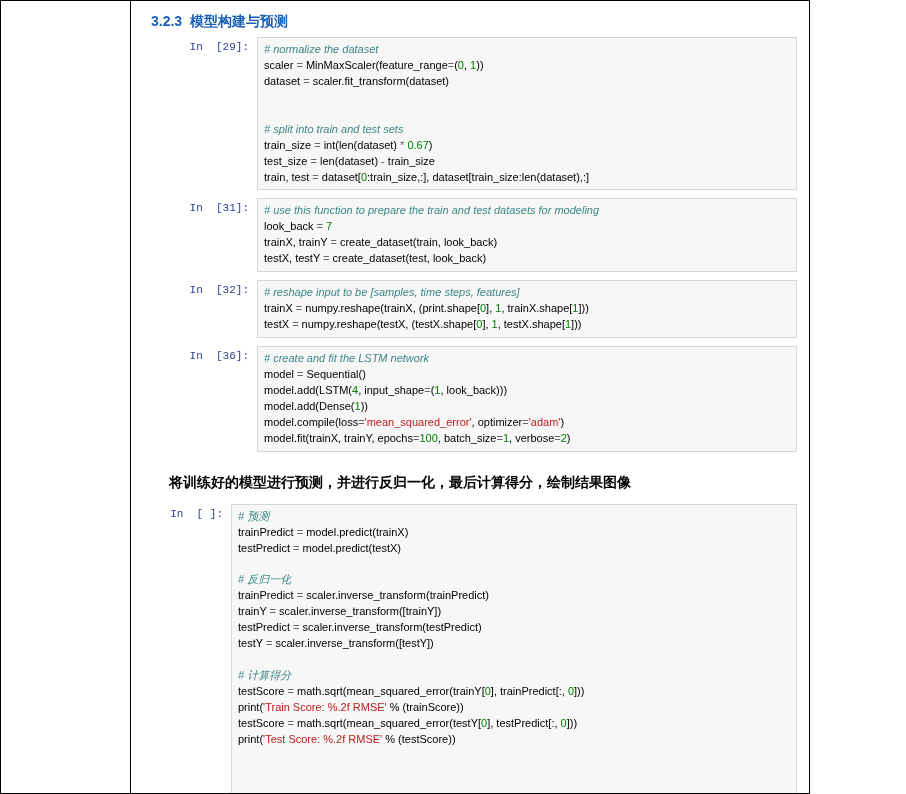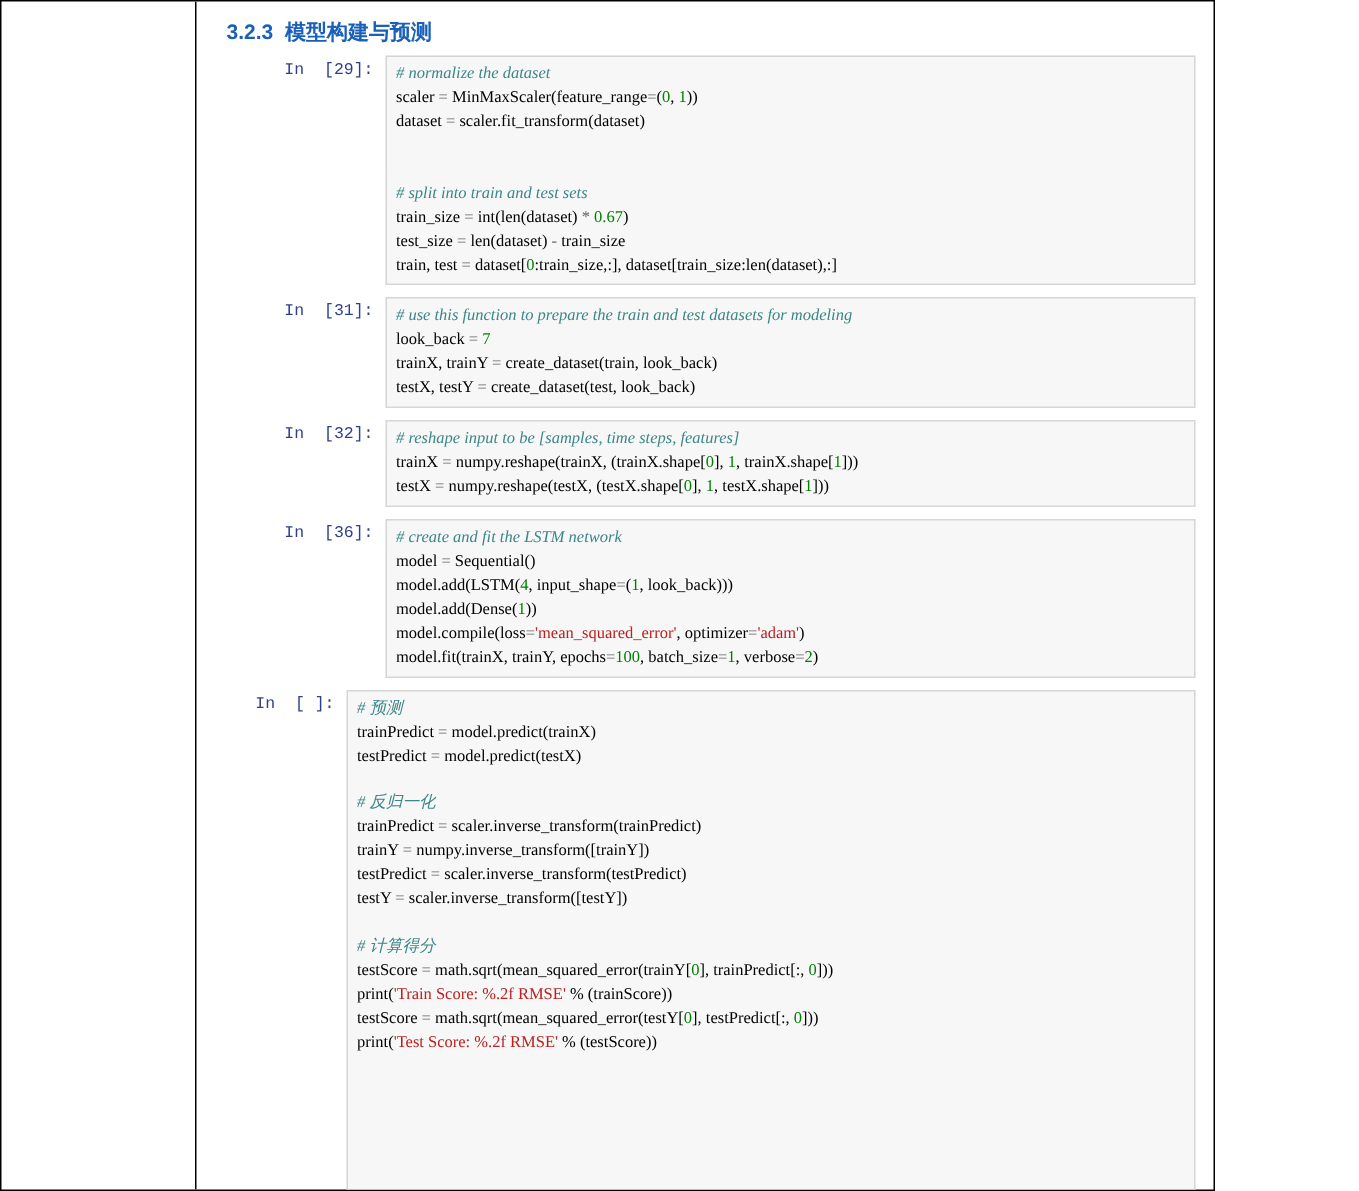--- a/index.html
+++ b/index.html
@@ -61,21 +61,21 @@
     padding-right: 8px;
     padding-top: 4px;
     white-space: pre;
     flex-shrink: 0;
   }
   .code-box {
     flex: 1;
     border: 1px solid #d6d6d6;
     background: #f7f7f7;
     padding: 4px 6px;
-    font-family: Liberation Serif, serif;
+    font-family: Liberation Sans, sans-serif;
     font-size: 11px;
     line-height: 1.45;
     white-space: pre;
     overflow: hidden;
   }
   .c-comment { color: #3b8686; font-style: italic; }
   .c-op { color: #666; }
   .c-num { color: #008000; }
   .c-str { color: #ba2121; }
   .bigcell-wrap {
@@ -115,48 +115,49 @@
           <div class="prompt">In  [31]:</div>
           <div class="code-box"><span class="c-comment"># use this function to prepare the train and test datasets for modeling</span>
 <span>look_back </span><span class="c-op">=</span> <span class="c-num">7</span>
 <span>trainX, trainY </span><span class="c-op">=</span><span> create_dataset(train, look_back)</span>
 <span>testX, testY </span><span class="c-op">=</span><span> create_dataset(test, look_back)</span></div>
         </div>
 
         <div class="cell">
           <div class="prompt">In  [32]:</div>
           <div class="code-box"><span class="c-comment"># reshape input to be [samples, time steps, features]</span>
-<span>trainX </span><span class="c-op">=</span><span> numpy.reshape(trainX, (trainX.shape[</span><span class="c-num">0</span><span>], </span><span class="c-num">1</span><span>, trainX.shape[</span><span class="c-num">1</span><span>]))</span>
+<span>trainX </span><span class="c-op">=</span><span> numpy.reshape(trainX, (print.shape[</span><span class="c-num">0</span><span>], </span><span class="c-num">1</span><span>, trainX.shape[</span><span class="c-num">1</span><span>]))</span>
 <span>testX </span><span class="c-op">=</span><span> numpy.reshape(testX, (testX.shape[</span><span class="c-num">0</span><span>], </span><span class="c-num">1</span><span>, testX.shape[</span><span class="c-num">1</span><span>]))</span></div>
         </div>
 
         <div class="cell">
           <div class="prompt">In  [36]:</div>
           <div class="code-box"><span class="c-comment"># create and fit the LSTM network</span>
 <span>model </span><span class="c-op">=</span><span> Sequential()</span>
 <span>model.add(LSTM(</span><span class="c-num">4</span><span>, input_shape</span><span class="c-op">=</span><span>(</span><span class="c-num">1</span><span>, look_back)))</span>
 <span>model.add(Dense(</span><span class="c-num">1</span><span>))</span>
 <span>model.compile(loss</span><span class="c-op">=</span><span class="c-str">'mean_squared_error'</span><span>, optimizer</span><span class="c-op">=</span><span class="c-str">'adam'</span><span>)</span>
 <span>model.fit(trainX, trainY, epochs</span><span class="c-op">=</span><span class="c-num">100</span><span>, batch_size</span><span class="c-op">=</span><span class="c-num">1</span><span>, verbose</span><span class="c-op">=</span><span class="c-num">2</span><span>)</span></div>
         </div>
 
       </div>
 
+      <div class="subheading" style="padding-left:38px;">将训练好的模型进行预测，并进行反归一化，最后计算得分，绘制结果图像</div>
 
       <div class="bigcell-wrap">
 
         <div class="cell">
           <div class="prompt">In  [ ]:</div>
           <div class="code-box"><span class="c-comment"># 预测</span>
 <span>trainPredict </span><span class="c-op">=</span><span> model.predict(trainX)</span>
 <span>testPredict </span><span class="c-op">=</span><span> model.predict(testX)</span>
 
 <span class="c-comment"># 反归一化</span>
 <span>trainPredict </span><span class="c-op">=</span><span> scaler.inverse_transform(trainPredict)</span>
-<span>trainY </span><span class="c-op">=</span><span> numpy.inverse_transform([trainY])</span>
+<span>trainY </span><span class="c-op">=</span><span> scaler.inverse_transform([trainY])</span>
 <span>testPredict </span><span class="c-op">=</span><span> scaler.inverse_transform(testPredict)</span>
 <span>testY </span><span class="c-op">=</span><span> scaler.inverse_transform([testY])</span>
 
 <span class="c-comment"># 计算得分</span>
 <span>testScore </span><span class="c-op">=</span><span> math.sqrt(mean_squared_error(trainY[</span><span class="c-num">0</span><span>], trainPredict[:, </span><span class="c-num">0</span><span>]))</span>
 <span>print(</span><span class="c-str">'Train Score: %.2f RMSE'</span><span> % (trainScore))</span>
 <span>testScore </span><span class="c-op">=</span><span> math.sqrt(mean_squared_error(testY[</span><span class="c-num">0</span><span>], testPredict[:, </span><span class="c-num">0</span><span>]))</span>
 <span>print(</span><span class="c-str">'Test Score: %.2f RMSE'</span><span> % (testScore))</span>
 
 

